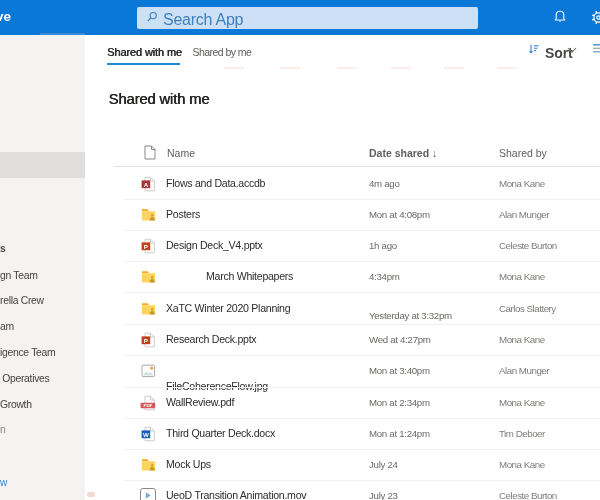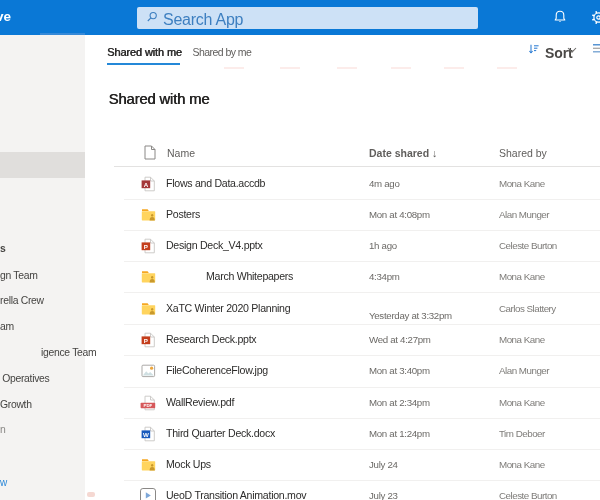--- a/index.html
+++ b/index.html
@@ -72,21 +72,21 @@
       <line x1="12.07" y1="6.32" x2="13.82" y2="5.59"></line>
     </g>
   </svg>
 
   <div class="abs" id="sidebar"></div>
   <div class="abs" id="sbsel"></div>
   <div class="abs sbitem" style="top:243px; font-weight:700;">s</div>
   <div class="abs sbitem" style="top:270px;">gn Team</div>
   <div class="abs sbitem" style="top:294.5px;">rella Crew</div>
   <div class="abs sbitem" style="top:320.5px;">am</div>
-  <div class="abs sbitem" style="top:346.5px;padding-left:41px;">igence Team</div>
+  <div class="abs sbitem" style="top:346.5px;">igence Team</div>
   <div class="abs sbitem" style="top:372.5px; left:-3px;">t Operatives</div>
   <div class="abs sbitem" style="top:398.5px;">Growth</div>
   <div class="abs sbitem" style="top:424px; color:#8a8886;">n</div>
   <div class="abs sbitem" style="top:477px; color:#2b88d8; font-size:10px;">w</div>
 
   <div class="abs tab1">Shared with me</div>
   <div class="abs tab2">Shared by me</div>
   <div class="abs" id="tabline"></div>
   <div class="abs dash" style="left:224px;"></div>
   <div class="abs dash" style="left:280px;"></div>
@@ -176,21 +176,21 @@
       <text x="6.9" y="10.9" font-family="Liberation Sans" font-size="6.2" font-weight="bold" fill="#fff" text-anchor="middle">P</text>
     </svg>
   <div class="abs fname" style="top:333px;">Research Deck.pptx</div>
   <div class="abs fdate" style="top:334px;">Wed at 4:27pm</div>
   <div class="abs fby" style="top:334px;">Mona Kane</div>
   <svg class="abs" style="left:139px; top:363px;" width="17" height="16" viewBox="0 0 17 16">
       <rect x="3" y="2.2" width="12.6" height="11.4" rx="1" fill="#fff" stroke="#a19f9d" stroke-width="0.9"></rect>
       <circle cx="12.6" cy="5.2" r="1.6" fill="#eda63d"></circle>
       <path d="M3.8 12.6 L7.2 8.2 L9.4 10.4 L11.2 8.9 L14.8 12.6 Z" fill="#cfdfe2"></path>
     </svg>
-  <div class="abs fname" style="top:364px;text-align:right;">FileCoherenceFlow.jpg</div>
+  <div class="abs fname" style="top:380px;text-align:right;">FileCoherenceFlow.jpg</div>
   <div class="abs fdate" style="top:365px;">Mon at 3:40pm</div>
   <div class="abs fby" style="top:365px;">Alan Munger</div>
   <svg class="abs" style="left:139px; top:395px;" width="17" height="16" viewBox="0 0 17 16">
       <path d="M6 1.2 L11.5 1.2 L15.3 5 L15.3 14.8 L6 14.8 Z" fill="#fff" stroke="#c8c6c4" stroke-width="0.9"></path>
       <path d="M11.5 1.2 L11.5 5 L15.3 5" fill="none" stroke="#c8c6c4" stroke-width="0.9"></path>
       <rect x="1.6" y="7.8" width="14.6" height="5.4" rx="0.8" fill="#d6585a"></rect>
       <text x="8.9" y="12.1" font-family="Liberation Sans" font-size="4.4" font-weight="bold" fill="#fff" text-anchor="middle">PDF</text>
     </svg>
   <div class="abs fname" style="top:396px;">WallReview.pdf</div>
   <div class="abs fdate" style="top:397px;">Mon at 2:34pm</div>

